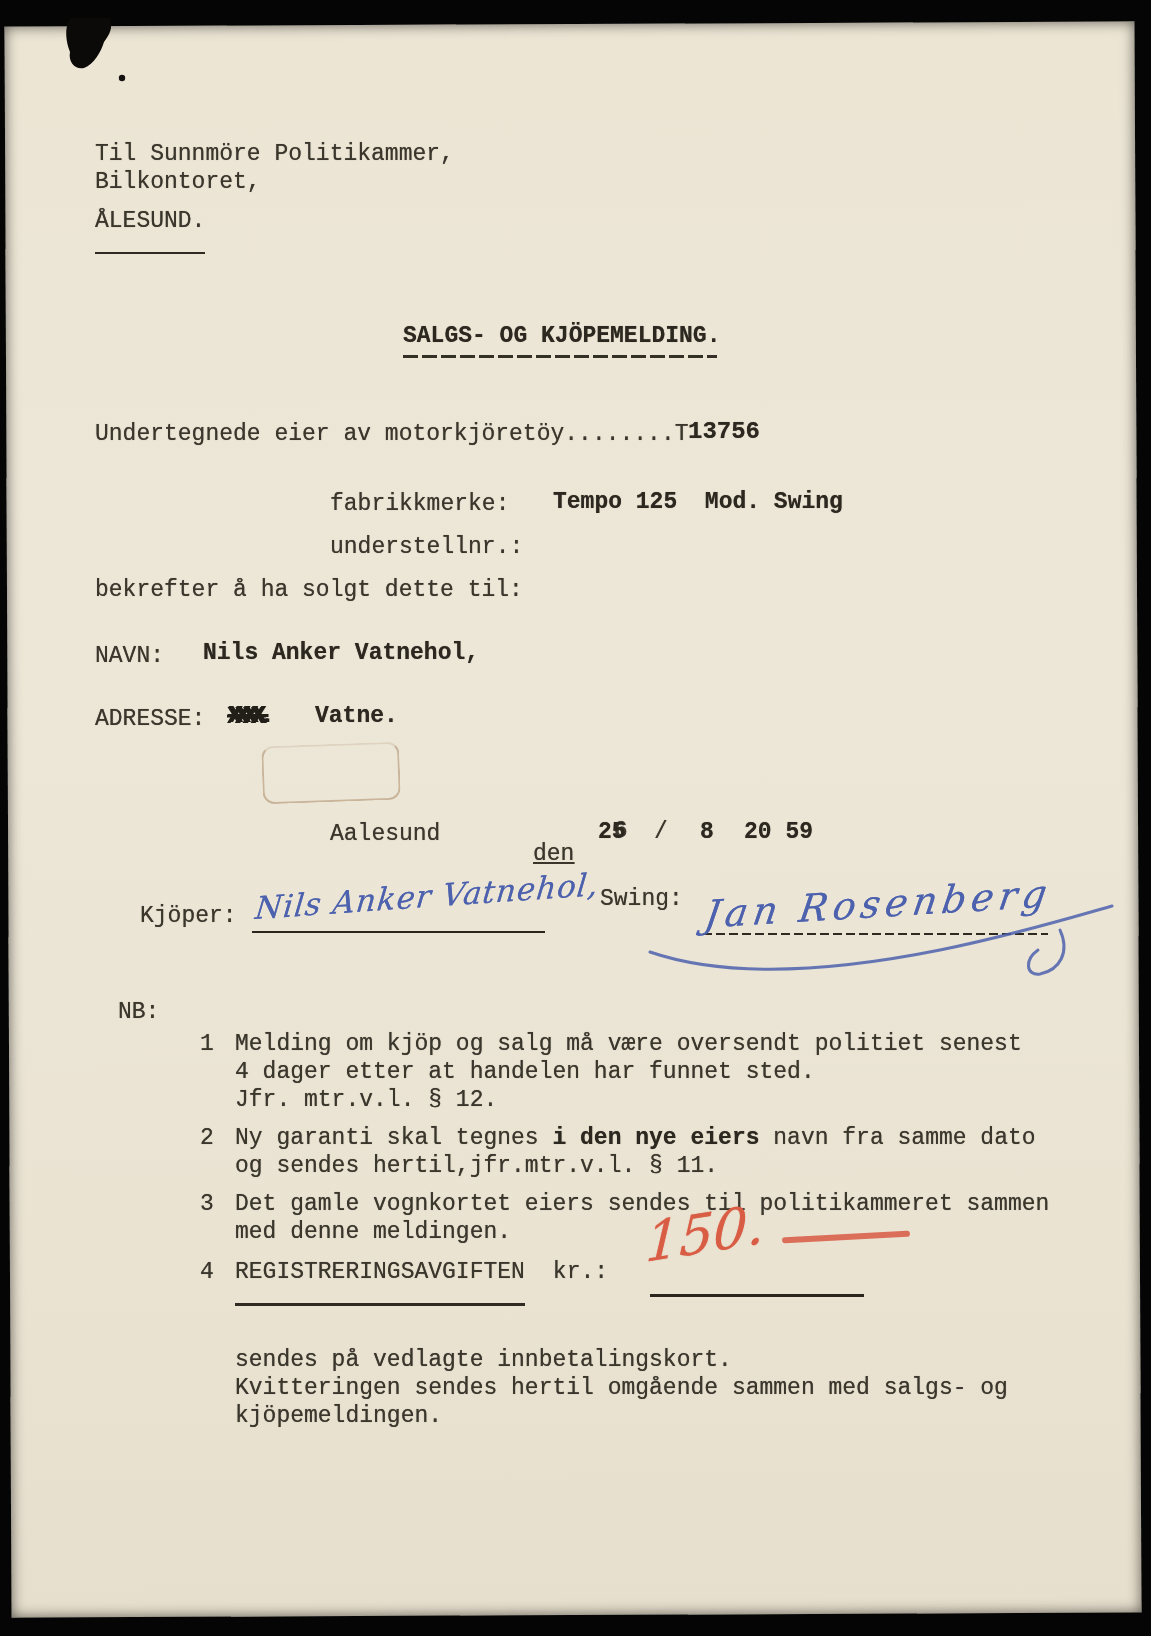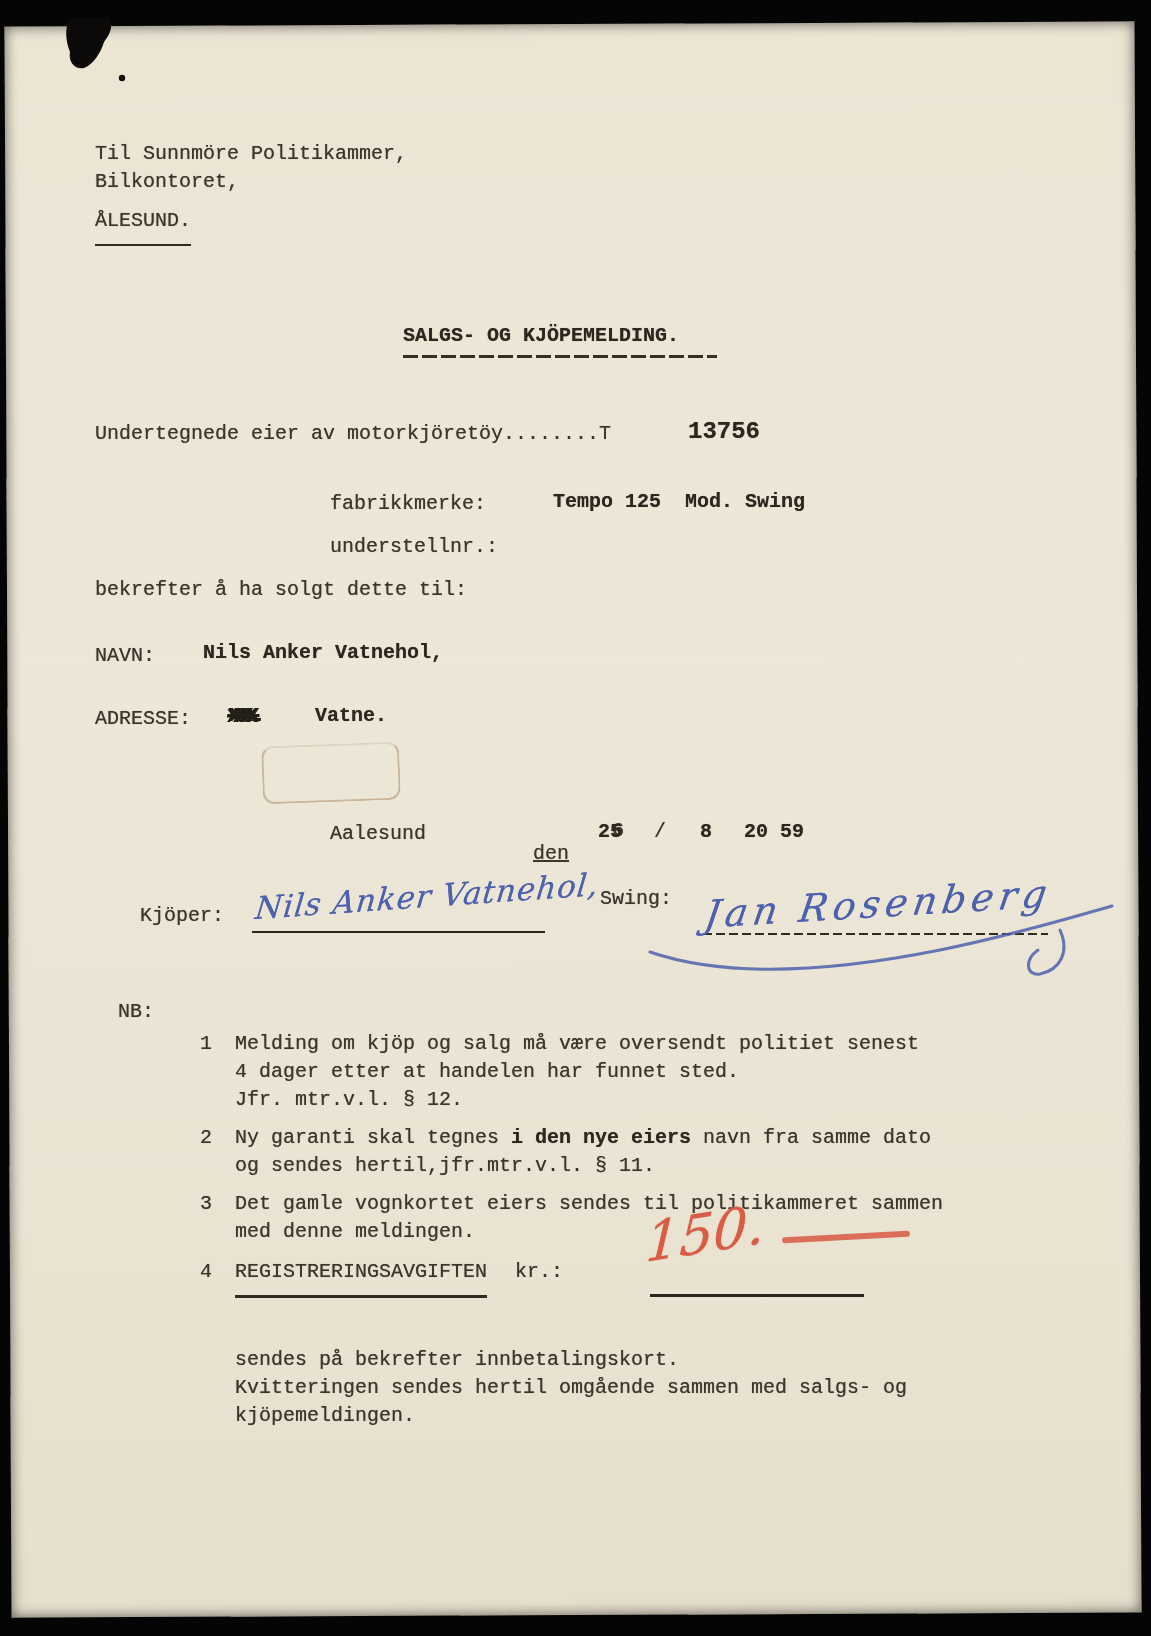--- a/index.html
+++ b/index.html
@@ -13,27 +13,27 @@
   #paper{
     position:absolute;
     left:8px;top:24px;right:13px;bottom:21px;
     background:linear-gradient(180deg,#ece5d4 0%,#ede7d8 40%,#eae3d2 78%,#e7dfcd 100%);
     transform:rotate(-0.25deg);
     box-shadow:0 0 14px rgba(0,0,0,.6) inset;
   }
   .t{
     position:absolute;
     color:#3a362c;
-    font-size:20px;
+    font-size:23px;
     line-height:28px;
     white-space:pre;
     text-shadow:0 0 .7px rgba(58,54,44,.75);
   }
   .b{font-weight:700;color:#2c2820;}
-  .u{border-bottom:2px solid #2f2b22;padding-bottom:12px;}
+  .u{border-bottom:2px solid #2f2b22;padding-bottom:18px;}
   .dash1{
     position:absolute;height:3px;
     background:repeating-linear-gradient(90deg,#353026 0 15px,rgba(0,0,0,0) 15px 19px);
   }
   .solidline{position:absolute;background:#2a261e;}
   .dotline{
     position:absolute;height:2px;
     background:repeating-linear-gradient(90deg,#2e2a22 0 9px,rgba(0,0,0,0) 9px 13px);
   }
   .script{
@@ -158,16 +158,16 @@
   <div class="t" style="left:235px;top:1190px;">Det gamle vognkortet eiers sendes til politikammeret sammen</div>
   <div class="t" style="left:235px;top:1218px;">med denne meldingen.</div>
 
   <div class="t" style="left:200px;top:1258px;">4</div>
   <div class="t" style="left:235px;top:1258px;"><span class="u" style="border-bottom-width:3px;">REGISTRERINGSAVGIFTEN</span><span style="display:inline-block;width:28px;"></span><span>kr.:</span></div>
 
   <div class="script fee" style="left:645px;top:1202px;">150.</div>
   <div class="fee-dash"></div>
   <div class="solidline" style="left:650px;top:1294px;width:214px;height:3px;"></div>
 
-  <div class="t" style="left:235px;top:1346px;">sendes på bekrefter innbetalingskort.</div>
+  <div class="t" style="left:235px;top:1346px;">sendes på vedlagte innbetalingskort.</div>
   <div class="t" style="left:235px;top:1374px;">Kvitteringen sendes hertil omgående sammen med salgs- og</div>
   <div class="t" style="left:235px;top:1402px;">kjöpemeldingen.</div>
 </div>
 
 </body></html>

